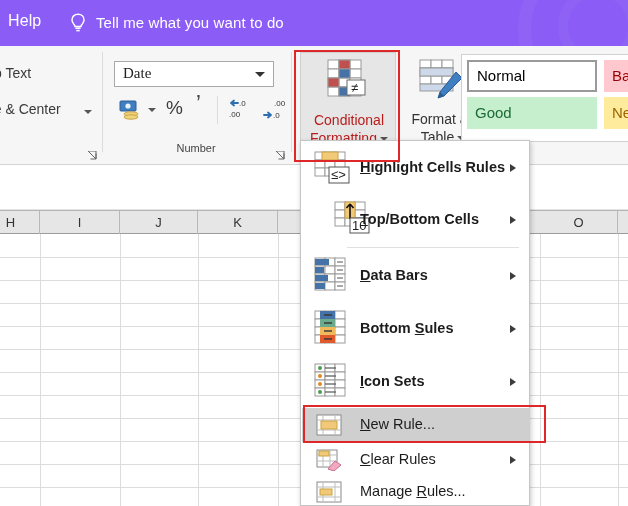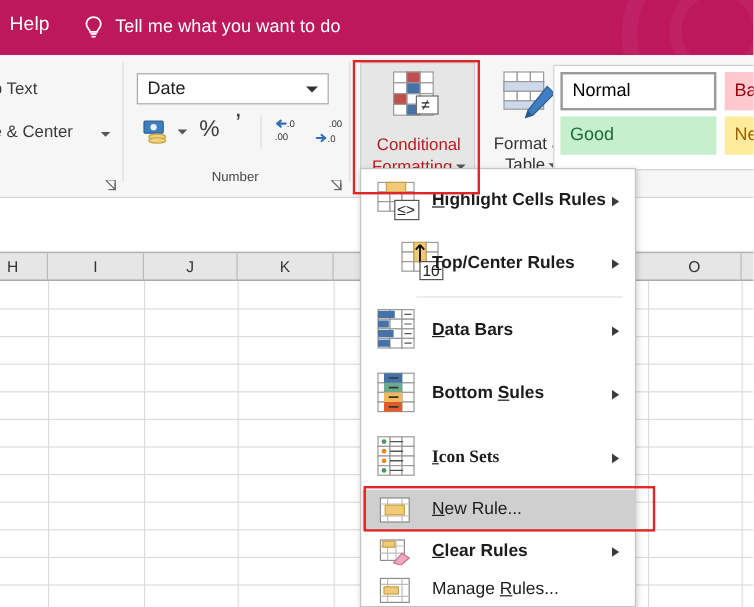--- a/index.html
+++ b/index.html
@@ -7,21 +7,21 @@
   body {
     font-family:"Liberation Sans", sans-serif;
     background:#ffffff;
     position:relative;
     -webkit-font-smoothing:antialiased;
   }
 
   
   .topbar {
     position:absolute; left:0; top:0; width:628px; height:46px;
-    background:#be185d; overflow:hidden;
+    background:#8b5cf6; overflow:hidden;
   }
   .topbar .swirl {
     position:absolute; right:-40px; top:-46px;
     width:150px; height:150px; border-radius:50%;
     border:13px solid rgba(255,255,255,0.045);
   }
   .topbar .swirl2 {
     position:absolute; right:-10px; top:-14px;
     width:80px; height:80px; border-radius:50%;
     border:10px solid rgba(255,255,255,0.04);
@@ -64,21 +64,21 @@
   .grp-label {
     position:absolute; font-size:11px; color:#444; text-align:center;
   }
 
   
   .num-grp { position:absolute; left:104px; top:0; width:186px; height:119px; }
   .numfmt-box {
     position:absolute; left:10px; top:15px; width:160px; height:26px;
     background:#fff; border:1px solid #a9a9a9;
   }
-  .numfmt-text { position:absolute; left:8px; top:3px; font-size:15px; color:#222; }
+  .numfmt-text { position:absolute; left:8px; top:3px; font-size:15px; color:#222;font-family:Liberation Serif, serif; }
   .numfmt-caret {
     position:absolute; right:8px; top:10px;
     width:0;height:0;border-left:5px solid transparent;border-right:5px solid transparent;
     border-top:5px solid #333;
   }
   .icon-btn { position:absolute; }
   .pct { position:absolute; font-size:19px; color:#3c3c3c; font-weight:400; }
   .comma { position:absolute; font-size:22px; color:#3c3c3c; }
   .vsep { position:absolute; width:1px; background:#dcdcdc; }
 
@@ -385,21 +385,21 @@
             <rect x="11" y="17" width="10" height="8"></rect>
             <rect x="21" y="17" width="10" height="8"></rect>
         </g>
         <rect x="11" y="1" width="10" height="16" fill="#f2c879" stroke="#c9a445"></rect>
         <path d="M16 18 L16 3 M16 3 L12.5 7 M16 3 L19.5 7" stroke="#111" stroke-width="1.6" fill="none"></path>
         <rect x="16" y="17" width="19" height="15" fill="#ffffff" stroke="#555"></rect>
         <text x="18" y="29" font-size="13" fill="#222" font-family="Liberation Sans">10</text>
       </svg>
     </div>
     <div class="mi-text" style="top:16px;">
-      <span></span><u>T</u><span>op/Center Rules</span>
+      <span></span><u>T</u><span>op/Bottom Cells</span>
     </div>
     <div class="mi-arrow" style="top:21px;"></div>
   </div>
 
   <div class="mi-divider" style="top:106px;"></div>
 
   <div class="mi" style="top:110px;">
     <div class="mi-icon" style="top:6px;">
       <svg width="36" height="36" viewBox="0 0 36 36">
         <g stroke="#9a9a9a" stroke-width="1" fill="#ffffff">
@@ -462,21 +462,21 @@
             <line x1="10" y1="29" x2="18" y2="29"></line>
         </g>
       </svg>
     </div>
     <div class="mi-text" style="top:16px;">
       <span>Bottom </span><u>S</u><span>ules</span>
     </div>
     <div class="mi-arrow" style="top:21px;"></div>
   </div>
 
-  <div class="mi" style="top:216px;font-family:Liberation Serif, serif;">
+  <div class="mi" style="top:216px;">
     <div class="mi-icon" style="top:6px;">
       <svg width="36" height="36" viewBox="0 0 36 36">
         <g stroke="#9a9a9a" stroke-width="1" fill="#ffffff">
           <rect x="1" y="1" width="10" height="8"></rect>
             <rect x="11" y="1" width="10" height="8"></rect>
             <rect x="21" y="1" width="10" height="8"></rect>
           <rect x="1" y="9" width="10" height="8"></rect>
             <rect x="11" y="9" width="10" height="8"></rect>
             <rect x="21" y="9" width="10" height="8"></rect>
           <rect x="1" y="17" width="10" height="8"></rect>
@@ -529,21 +529,21 @@
         <g stroke="#bdbdbd" stroke-width="1">
           <line x1="1" y1="6" x2="21" y2="6"></line>
             <line x1="1" y1="12" x2="21" y2="12"></line>
           <line x1="7" y1="1" x2="7" y2="18"></line>
             <line x1="14" y1="1" x2="14" y2="18"></line>
         </g>
         <rect x="3" y="2" width="10" height="5" fill="#f2c879" stroke="#c9a445"></rect>
         <path d="M12 20 L19 12 L25 16 L18 22 Z" fill="#f2a8bf" stroke="#c4718c" stroke-width="1"></path>
       </svg>
     </div>
-    <div class="mi-text" style="top:7px; font-weight:bold;">
+    <div class="mi-text" style="top:7px; font-weight:normal;">
       <span></span><u>C</u><span>lear Rules</span>
     </div>
     <div class="mi-arrow" style="top:12px;"></div>
   </div>
 
   <div class="mi small" style="top:335px; height:32px;">
     <div class="mi-icon" style="top:5px; left:14px;">
       <svg width="26" height="22" viewBox="0 0 26 22">
         <rect x="1" y="1" width="24" height="20" fill="#ffffff" stroke="#8a8a8a"></rect>
         <g stroke="#bdbdbd" stroke-width="1">

